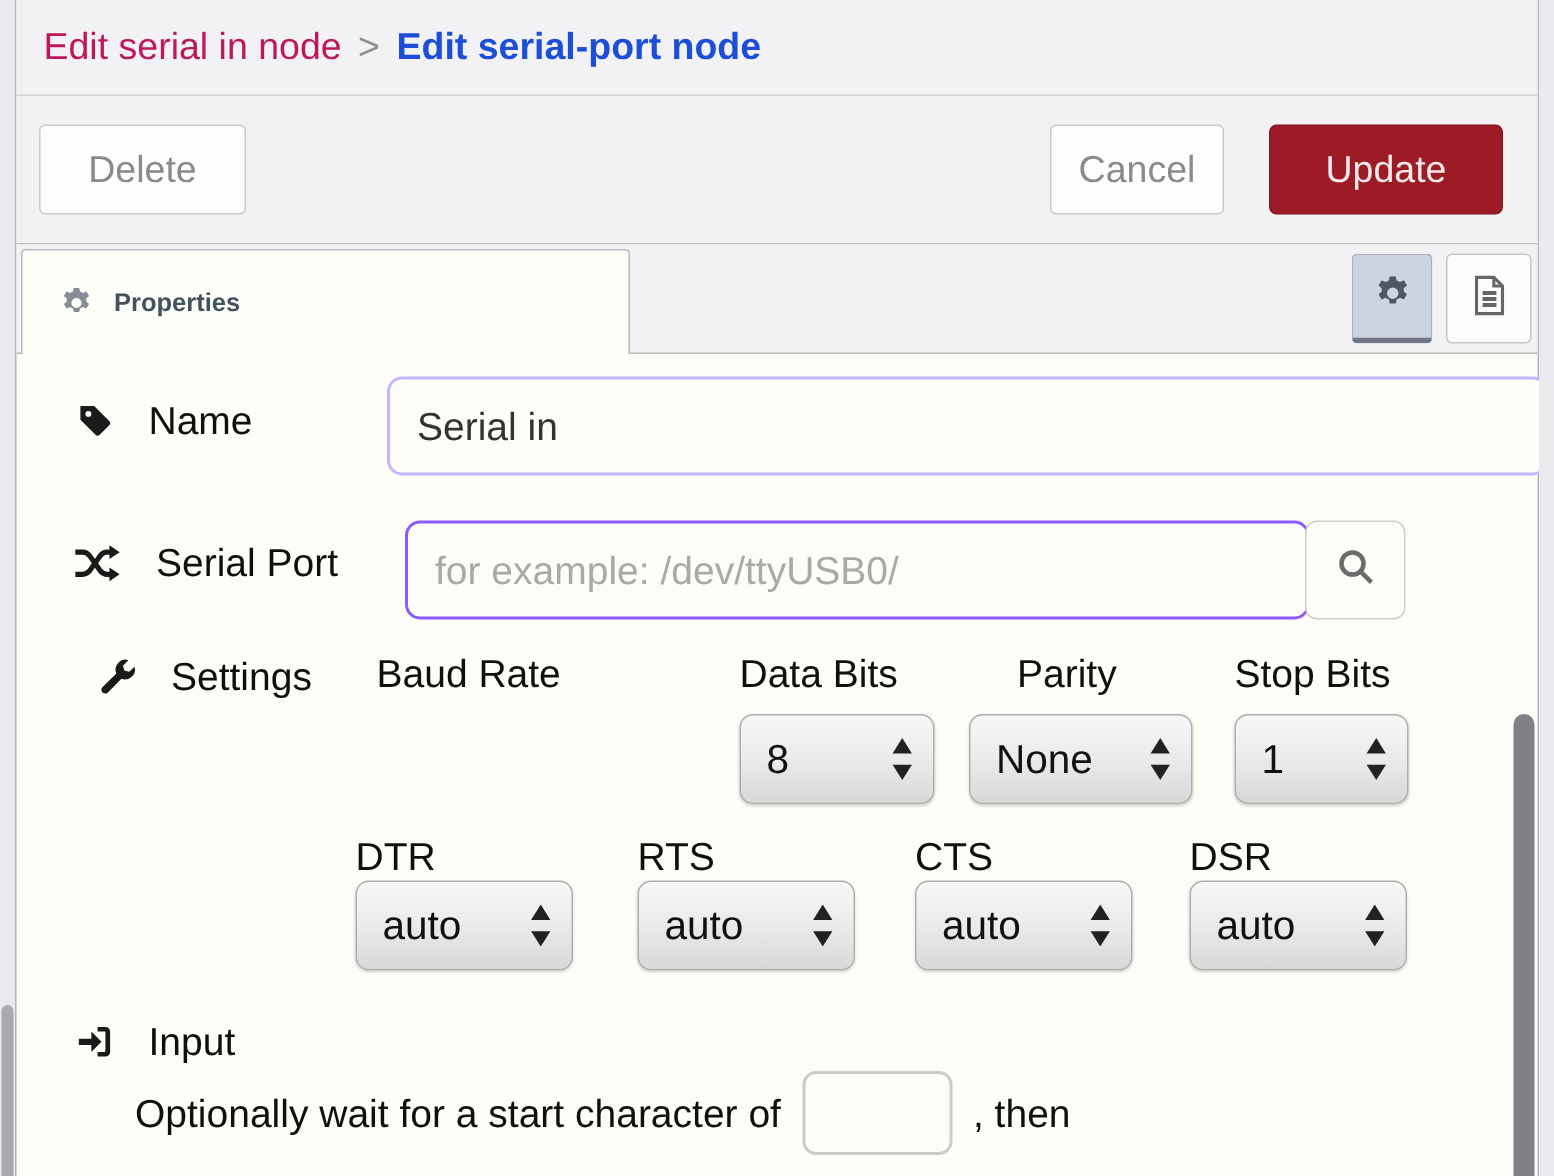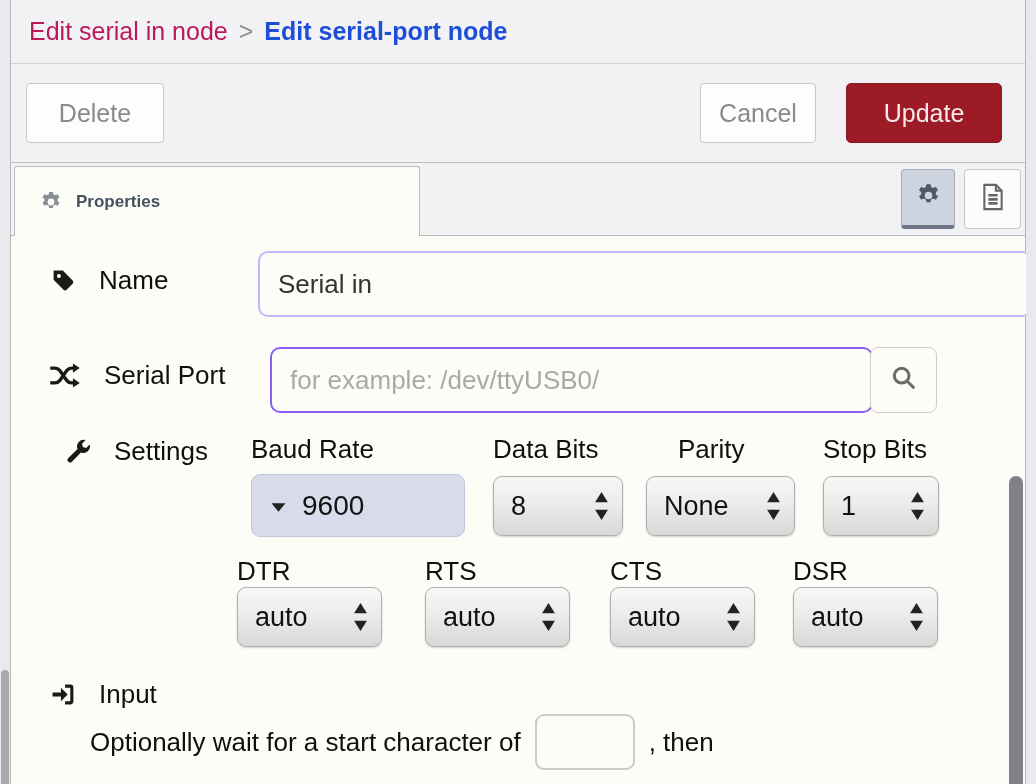--- a/index.html
+++ b/index.html
@@ -178,28 +178,20 @@
           </svg>
       </span>
       <span>Settings</span>
     </div>
 
     <div class="col-label r1" id="baud-label">Baud Rate</div>
     <div class="col-label r1" id="databits-label">Data Bits</div>
     <div class="col-label r1" id="parity-label">Parity</div>
     <div class="col-label r1" id="stopbits-label">Stop Bits</div>
 
-    <div id="baud-select">
-      <span class="caret">
-        <svg width="15" height="9" viewBox="0 0 14 8">
-            <path fill="currentColor" d="M.5 0h13L7 8z"></path>
-          </svg>
-      </span>
-      <span>9600</span>
-    </div>
 
     <div class="native-select" id="databits-select">
       <span>8</span>
       <span class="spin">
         <svg width="15" height="28" viewBox="0 0 14 26">
             <path fill="currentColor" d="M7 0l6 9.5H1z"></path>
             <path fill="currentColor" d="M7 26l6-9.5H1z"></path>
           </svg>
       </span>
     </div>

